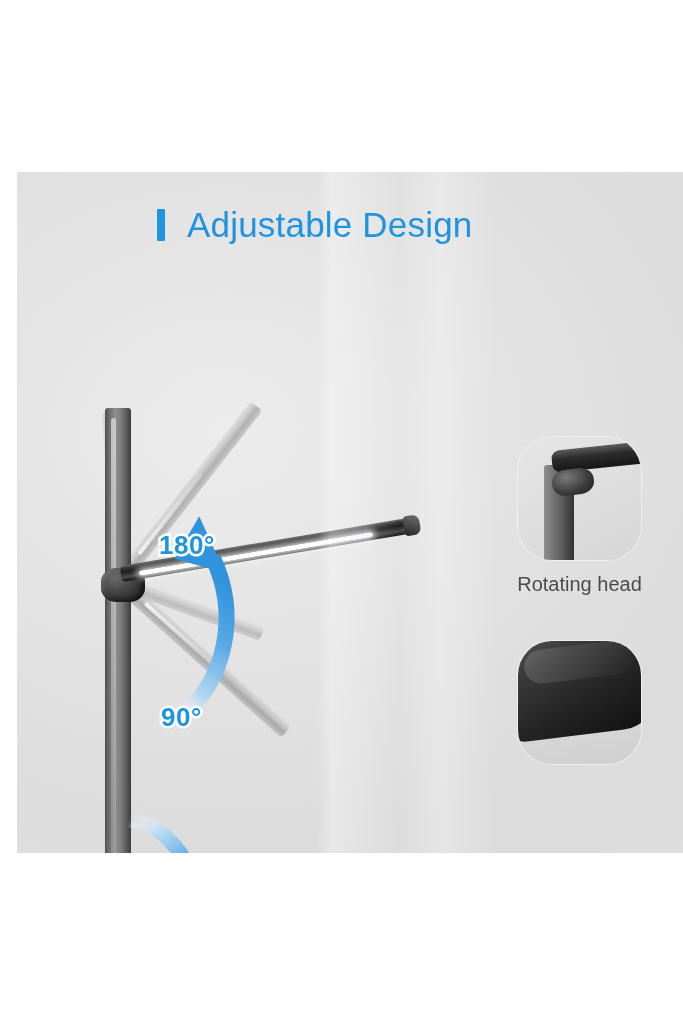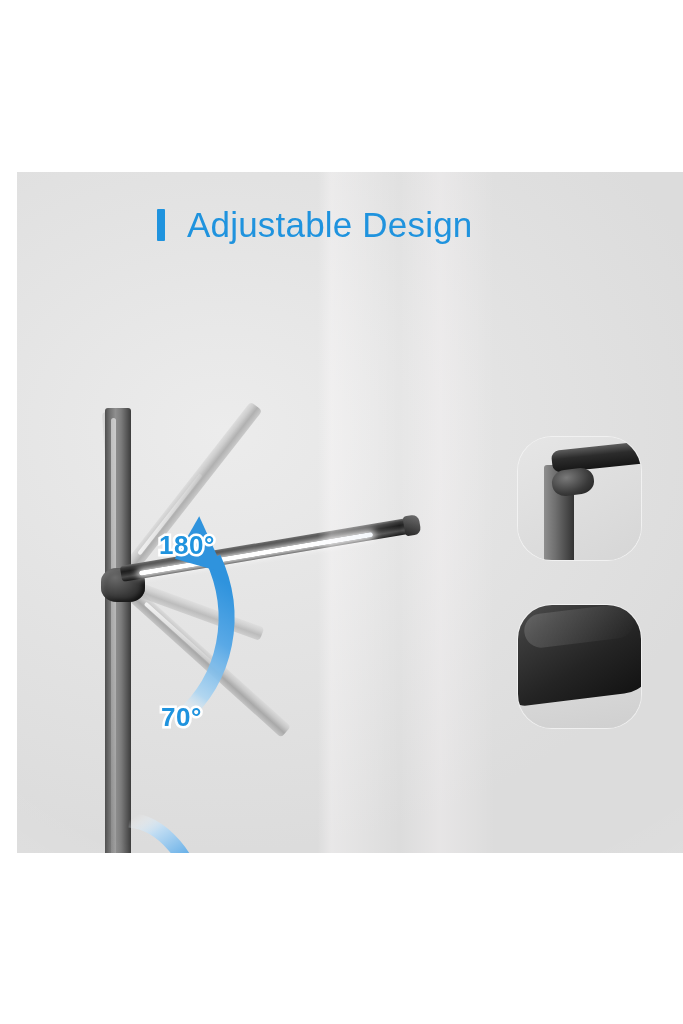--- a/index.html
+++ b/index.html
@@ -289,33 +289,34 @@
           <stop offset="25%" stop-color="#bcdcf5" stop-opacity="0.9"></stop>
           <stop offset="65%" stop-color="#5aa9e6"></stop>
           <stop offset="100%" stop-color="#3d9ae1"></stop>
         </linearGradient>
       </defs>
       <path d="M4 8 C 34 10, 70 42, 78 104" fill="none" stroke="url(#g90)" stroke-width="15" stroke-linecap="butt"></path>
       <polygon points="56,104 102,104 79,142" fill="#3d9ae1"></polygon>
     </svg>
 
     <div class="deg-label" style="left:144px; top:530px;">
-      <span>70°</span>
+      <span>90°</span>
     </div>
   </div>
 
   <div id="features">
 
     <div class="feature">
       <div class="thumb">
         <div class="t1-bg"></div>
         <div class="t1-vert"></div>
         <div class="t1-horiz"></div>
         <div class="t1-knot"></div>
       </div>
+      <div class="feature-label">Rotating head</div>
     </div>
 
 
     <div class="feature">
       <div class="thumb">
         <div class="t3-bg"></div>
 
         <div class="t3-panel"></div>
         <div class="t3-sheen"></div>
         <div class="t3-icons">

